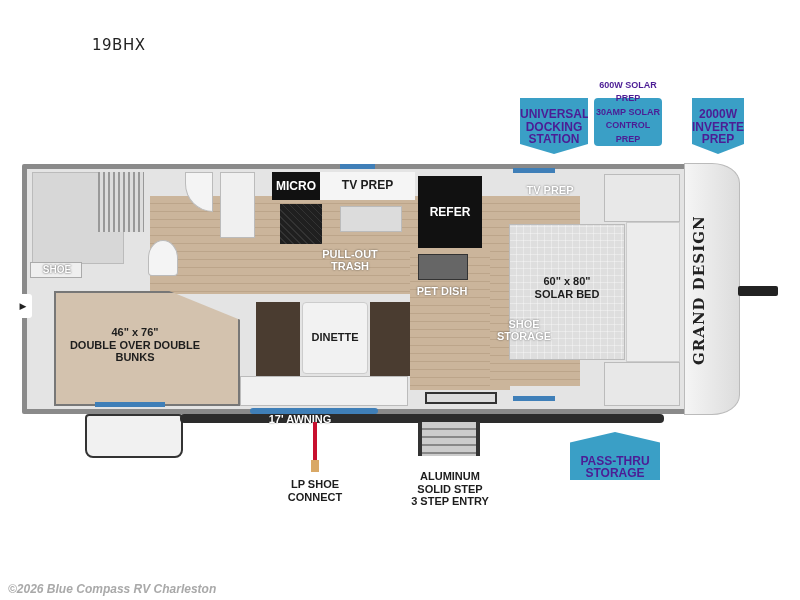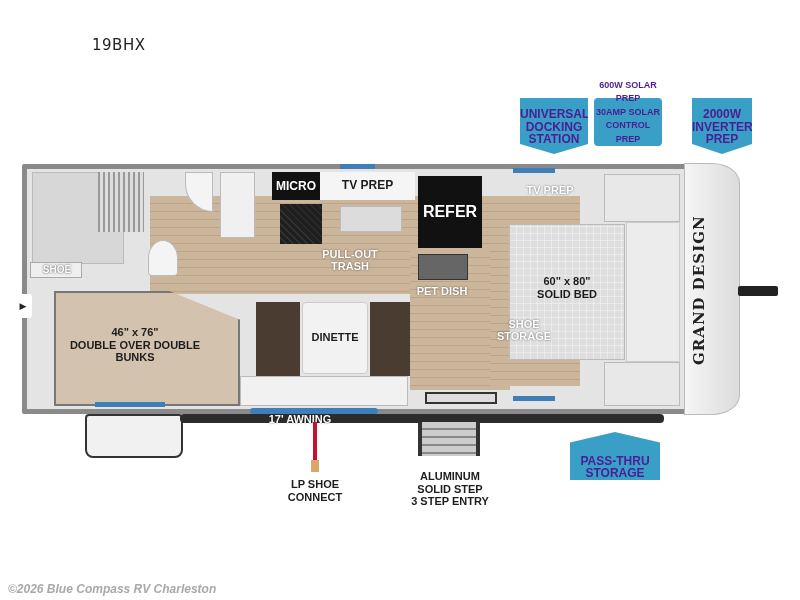--- a/index.html
+++ b/index.html
@@ -45,21 +45,21 @@
 <div class="abs callout callout-down" style="left:520px;top:98px;width:68px;height:56px;font-size:12px;">
   <span>UNIVERSAL</span>
   <span>DOCKING</span>
   <span>STATION</span>
 </div>
 <div class="abs callout callout-box" style="left:594px;top:98px;width:68px;height:48px;font-size:9px;line-height:1.5;">
   <span>600W SOLAR PREP</span>
   <span>30AMP SOLAR</span>
   <span>CONTROL PREP</span>
 </div>
-<div class="abs callout callout-down" style="left:692px;top:98px;width:60px;height:56px;font-size:12px;">
+<div class="abs callout callout-down" style="left:692px;top:98px;width:52px;height:56px;font-size:12px;">
   <span>2000W</span>
   <span>INVERTER</span>
   <span>PREP</span>
 </div>
 
 <div class="abs trailer"></div>
 <div class="abs inner"></div>
 
 <div class="abs floor" style="left:150px;top:196px;width:360px;height:98px;"></div>
 <div class="abs floor" style="left:410px;top:250px;width:100px;height:140px;"></div>
@@ -72,34 +72,34 @@
 <div class="abs" style="left:30px;top:262px;width:52px;height:16px;background:#efefef;border:1px solid #aaa;"></div>
 <div class="abs label" style="left:34px;top:264px;width:46px;font-size:10px;color:#fff;text-shadow:0 0 2px #333;">SHOE</div>
 
 <div class="abs" style="left:220px;top:172px;width:35px;height:66px;background:#f0f0f0;border:1px solid #bbb;"></div>
 <div class="abs black-box" style="left:272px;top:172px;width:48px;height:28px;">MICRO</div>
 <div class="abs" style="left:280px;top:204px;width:42px;height:40px;background:#1f1f1f;background-image:repeating-linear-gradient(45deg,#1f1f1f 0 4px,#333 4px 5px);"></div>
 <div class="abs" style="left:320px;top:172px;width:95px;height:28px;background:#f5f5f5;"></div>
 <div class="abs dark-label" style="left:330px;top:179px;width:75px;font-size:12px;">TV PREP</div>
 <div class="abs" style="left:340px;top:206px;width:62px;height:26px;background:#dcdcdc;border:1px solid #bbb;"></div>
 <div class="abs" style="left:340px;top:164px;width:35px;height:5px;background:#3f7fb8;"></div>
-<div class="abs black-box" style="left:418px;top:176px;width:64px;height:72px;font-size:16px;">REFER</div>
+<div class="abs black-box" style="left:418px;top:176px;width:64px;height:72px;font-size:12px;">REFER</div>
 <div class="abs" style="left:418px;top:254px;width:50px;height:26px;background:#666;border:1px solid #333;"></div>
 <div class="abs label" style="left:320px;top:248px;width:60px;">
   <div>PULL-OUT</div>
   <div>TRASH</div>
 </div>
 <div class="abs label" style="left:410px;top:285px;width:64px;">PET DISH</div>
 
 <div class="abs" style="left:513px;top:168px;width:42px;height:5px;background:#3f7fb8;"></div>
 <div class="abs label" style="left:522px;top:184px;width:56px;">TV PREP</div>
 <div class="abs bed"></div>
 <div class="abs dark-label" style="left:515px;top:275px;width:104px;font-size:11px;">
   <div>60" x 80"</div>
-  <div>SOLID BED</div>
+  <div>SOLAR BED</div>
 </div>
 <div class="abs" style="left:604px;top:174px;width:76px;height:48px;background:#e8e8e8;border:1px solid #bbb;"></div>
 <div class="abs" style="left:604px;top:362px;width:76px;height:44px;background:#e8e8e8;border:1px solid #bbb;"></div>
 <div class="abs" style="left:626px;top:222px;width:54px;height:140px;background:#ececec;border:1px solid #ccc;"></div>
 <div class="abs label" style="left:464px;top:318px;width:64px;margin-left:28px;">
   <div>SHOE</div>
   <div>STORAGE</div>
 </div>
 <div class="abs" style="left:513px;top:396px;width:42px;height:5px;background:#3f7fb8;"></div>
 <div class="abs" style="left:425px;top:392px;width:72px;height:12px;border:2px solid #333;background:#ddd;"></div>

